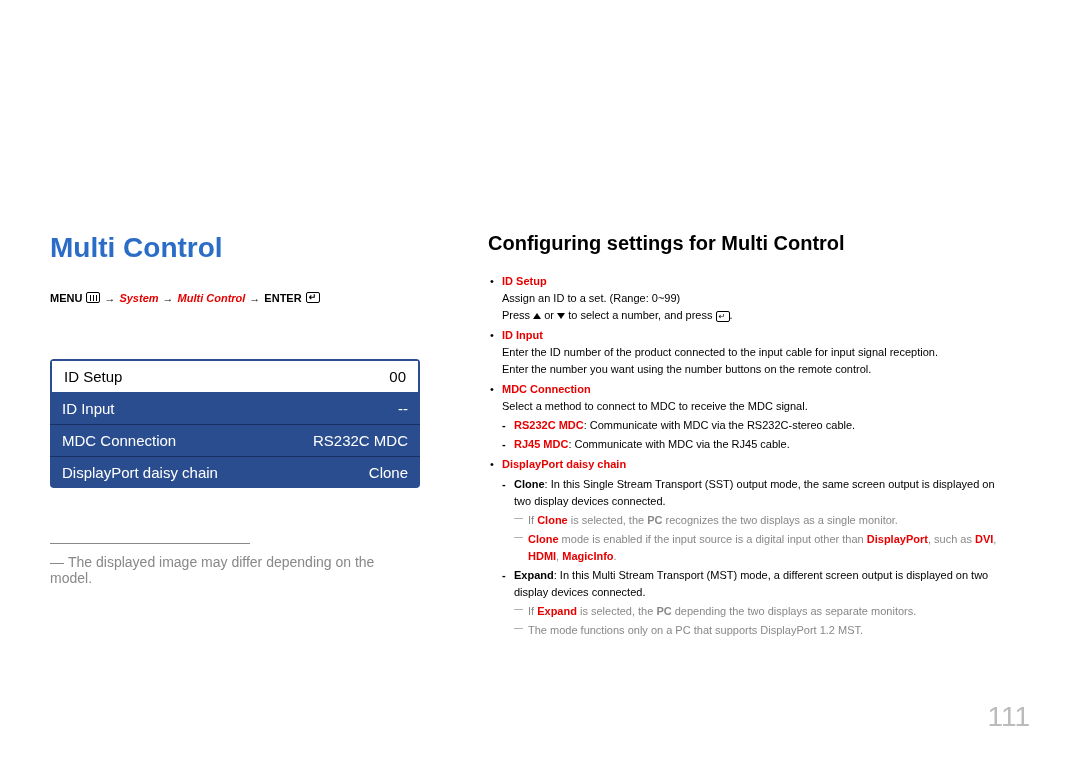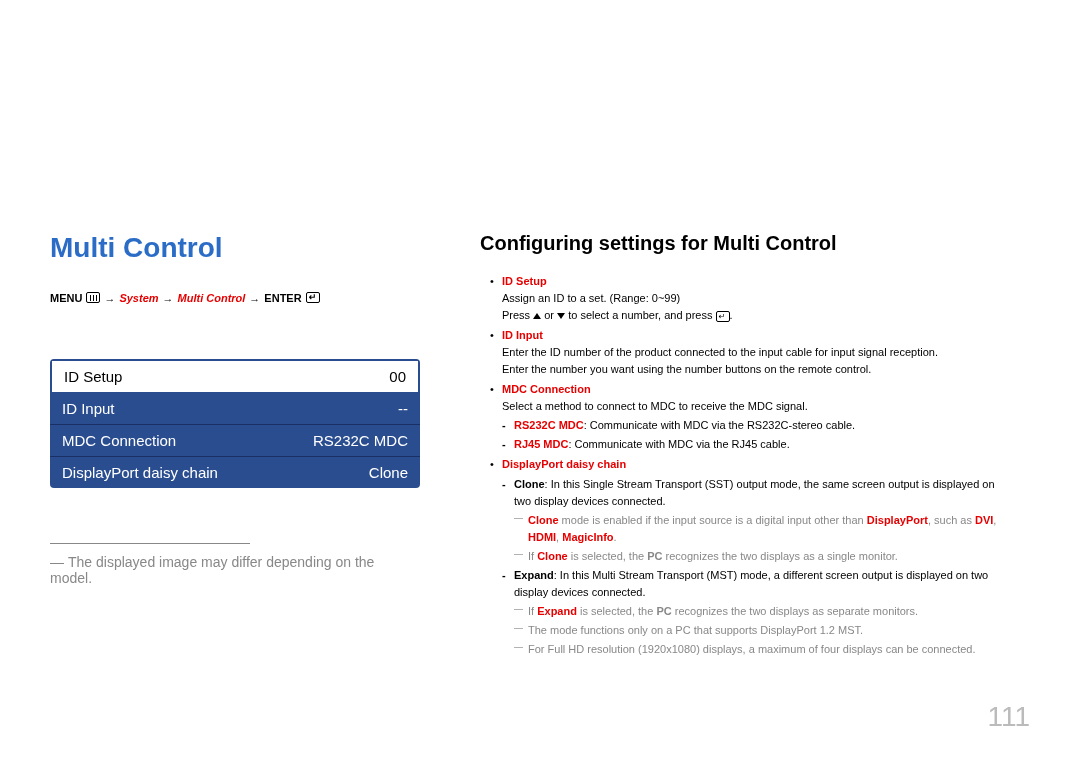--- a/index.html
+++ b/index.html
@@ -73,20 +73,21 @@
     margin-top: 55px; margin-bottom: 10px;
     width: 200px; height: 1px; background: #888;
   }
   .footnote {
     font-size: 14px; color: #888;
   }
   .footnote-dash { margin-right: 4px; }
   .sub-title {
     font-size: 20px; font-weight: bold;
     margin-bottom: 18px;
+    margin-left: 8px;
   }
   .bullet-list { font-size: 11px; line-height: 1.55; }
   .b1 { margin-left: 10px; position: relative; padding-left: 12px; margin-top: 3px; }
   .b1::before { content: "•"; position: absolute; left: 0; top: 0; font-size: 11px; }
   .b1 .label { color: #e60000; font-weight: bold; }
   .desc { margin-left: 22px; }
   .b2 { margin-left: 22px; position: relative; padding-left: 12px; margin-top: 2px; }
   .b2::before { content: "-"; position: absolute; left: 0; top: 0; font-weight: bold; }
   .b2 .label-red { color: #e60000; font-weight: bold; }
   .b2 .label-bold { font-weight: bold; }
@@ -172,24 +173,23 @@
       <div class="desc">Enter the ID number of the product connected to the input cable for input signal reception.</div>
       <div class="desc">Enter the number you want using the number buttons on the remote control.</div>
 
       <div class="b1"><span class="label">MDC Connection</span></div>
       <div class="desc">Select a method to connect to MDC to receive the MDC signal.</div>
       <div class="b2"><span class="label-red">RS232C MDC</span><span>: Communicate with MDC via the RS232C-stereo cable.</span></div>
       <div class="b2"><span class="label-red">RJ45 MDC</span><span>: Communicate with MDC via the RJ45 cable.</span></div>
 
       <div class="b1"><span class="label">DisplayPort daisy chain</span></div>
       <div class="b2"><span class="label-bold">Clone</span><span>: In this Single Stream Transport (SST) output mode, the same screen output is displayed on two display devices connected.</span></div>
+      <div class="b3"><span>If </span><span class="red">Clone</span><span> is selected, the </span><span class="pc">PC</span><span> recognizes the two displays as a single monitor.</span></div>
       <div class="b3"><span class="red">Clone</span><span> mode is enabled if the input source is a digital input other than </span><span class="red">DisplayPort</span><span>, such as </span><span class="red">DVI</span><span>, </span><span class="red">HDMI</span><span>, </span><span class="red">MagicInfo</span><span>.</span></div>
-      <div class="b3"><span>If </span><span class="red">Clone</span><span> is selected, the </span><span class="pc">PC</span><span> recognizes the two displays as a single monitor.</span></div>
       <div class="b2"><span class="label-bold">Expand</span><span>: In this Multi Stream Transport (MST) mode, a different screen output is displayed on two display devices connected.</span></div>
-      <div class="b3"><span>If </span><span class="red">Expand</span><span> is selected, the </span><span class="pc">PC</span><span> recognizes the two displays as separate monitors.</span></div>
+      <div class="b3"><span>If </span><span class="red">Expand</span><span> is selected, the </span><span class="pc">PC</span><span> depending the two displays as separate monitors.</span></div>
       <div class="b3">The mode functions only on a PC that supports DisplayPort 1.2 MST.</div>
-      <div class="b3">For Full HD resolution (1920x1080) displays, a maximum of four displays can be connected.</div>
 
     </div>
   </div>
 </div>
 
 <div class="page-num">111</div>
 
 </body></html>

